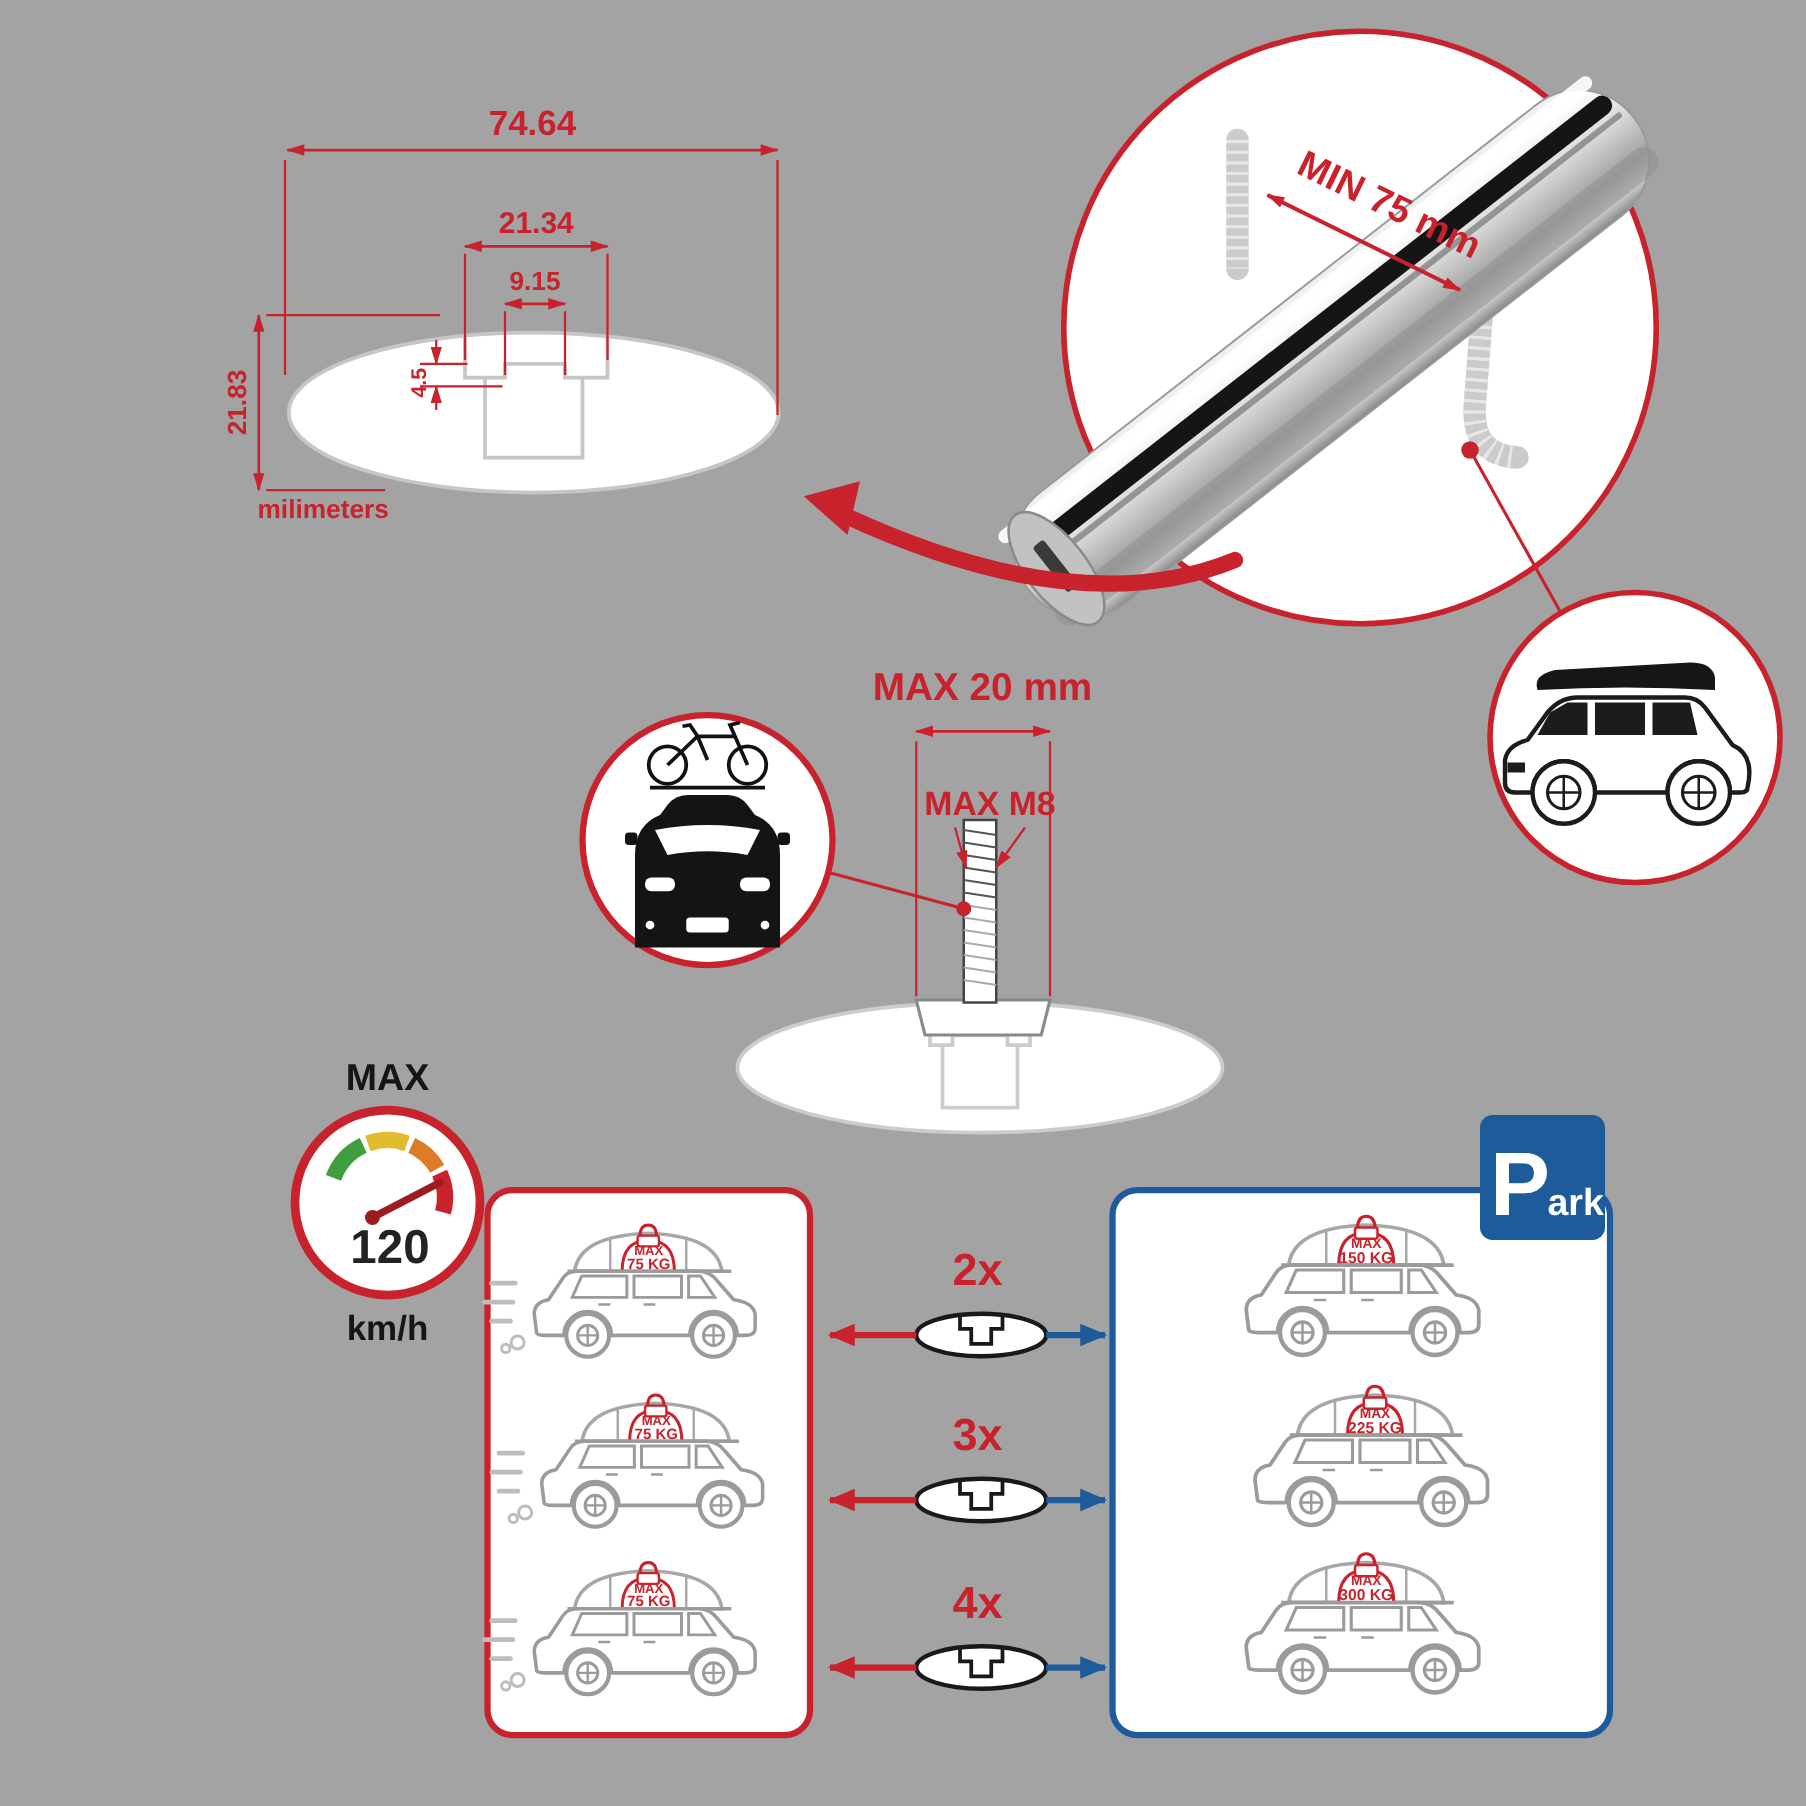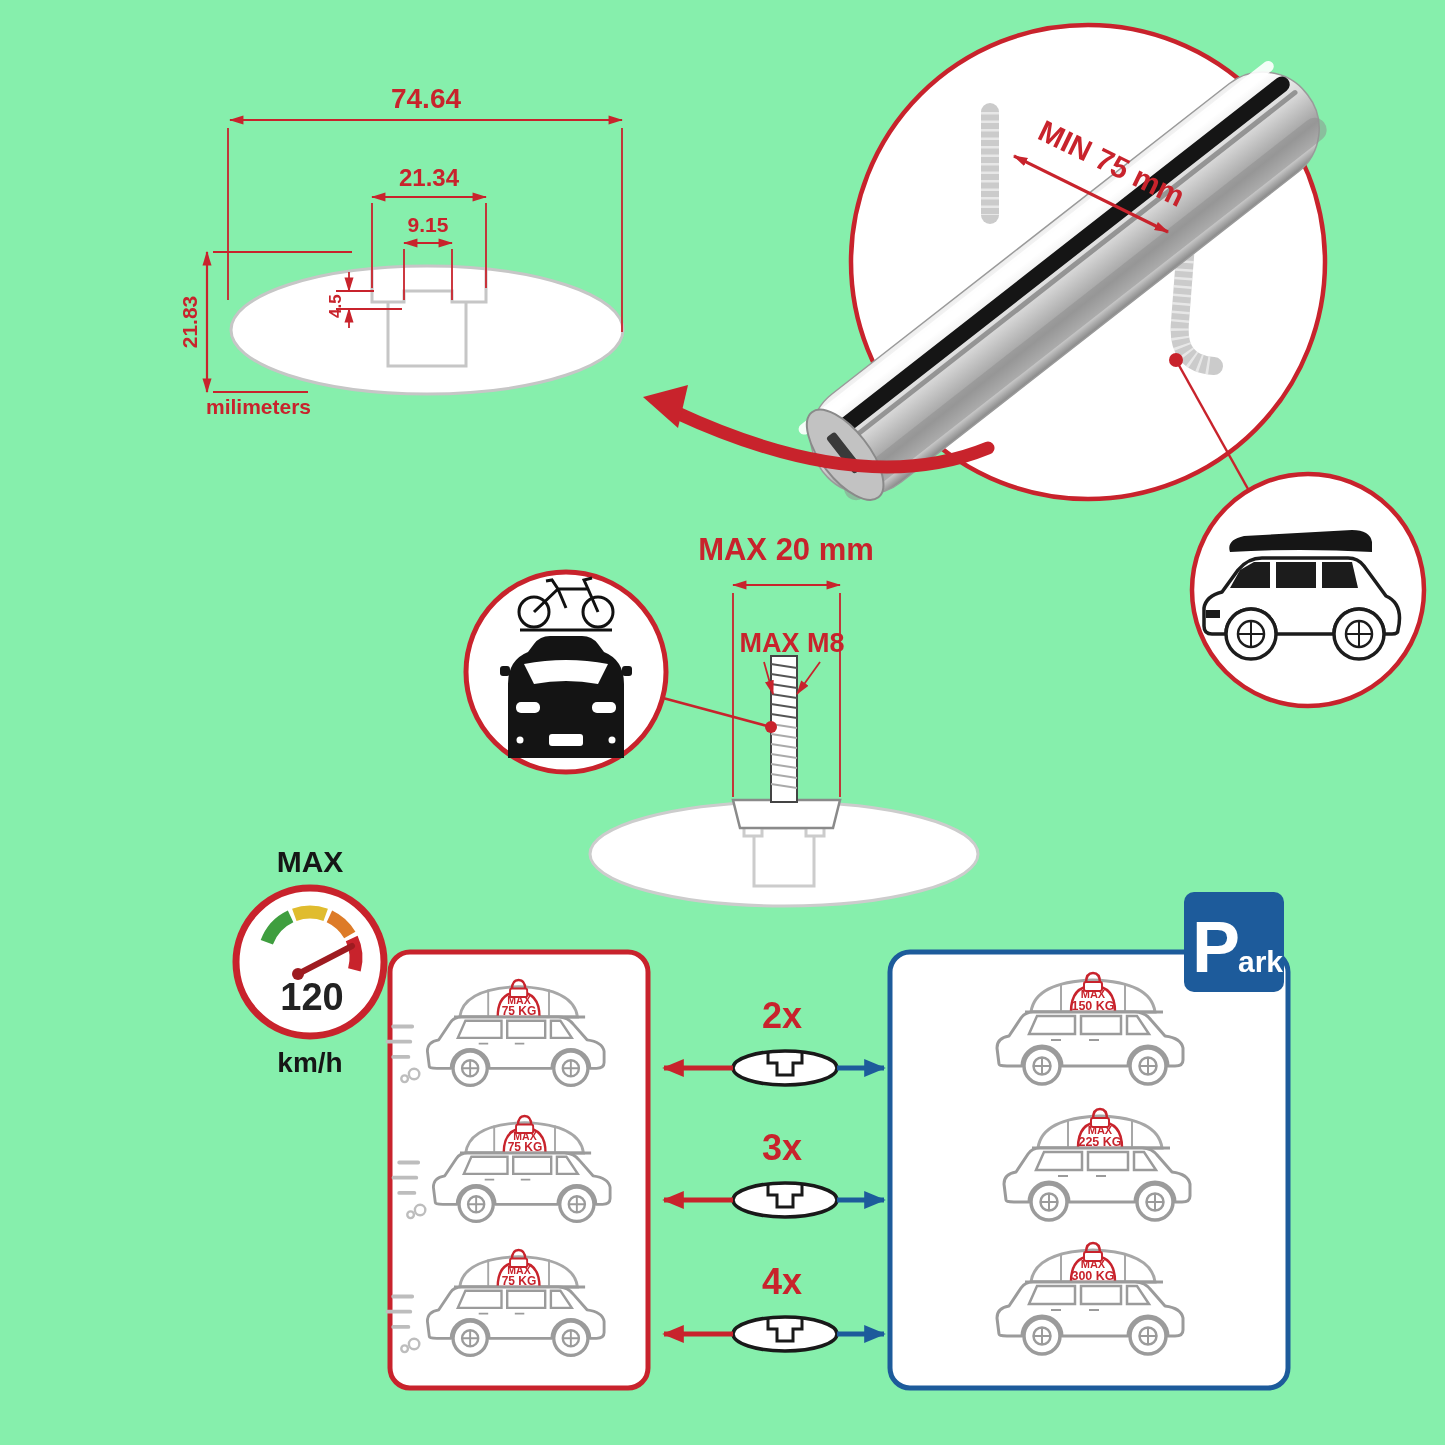--- a/index.html
+++ b/index.html
@@ -1,16 +1,16 @@
 <!DOCTYPE html>
 <html><head>
 <meta charset="utf-8">
 <style>
   html,body{margin:0;padding:0;background:#ffffff;}
-  .stage{position:relative;width:1445px;height:1445px;background:#86efac;overflow:hidden;
+  .stage{position:relative;width:1445px;height:1445px;background:#a3a3a3;overflow:hidden;
          font-family:"Liberation Sans", sans-serif;}
   svg{position:absolute;left:0;top:0;}
   text{font-family:"Liberation Sans", sans-serif;}
 </style>
 </head>
 <body>
 
 <div class="stage">
 <svg width="1445" height="1445" viewBox="0 0 1445 1445">
 

